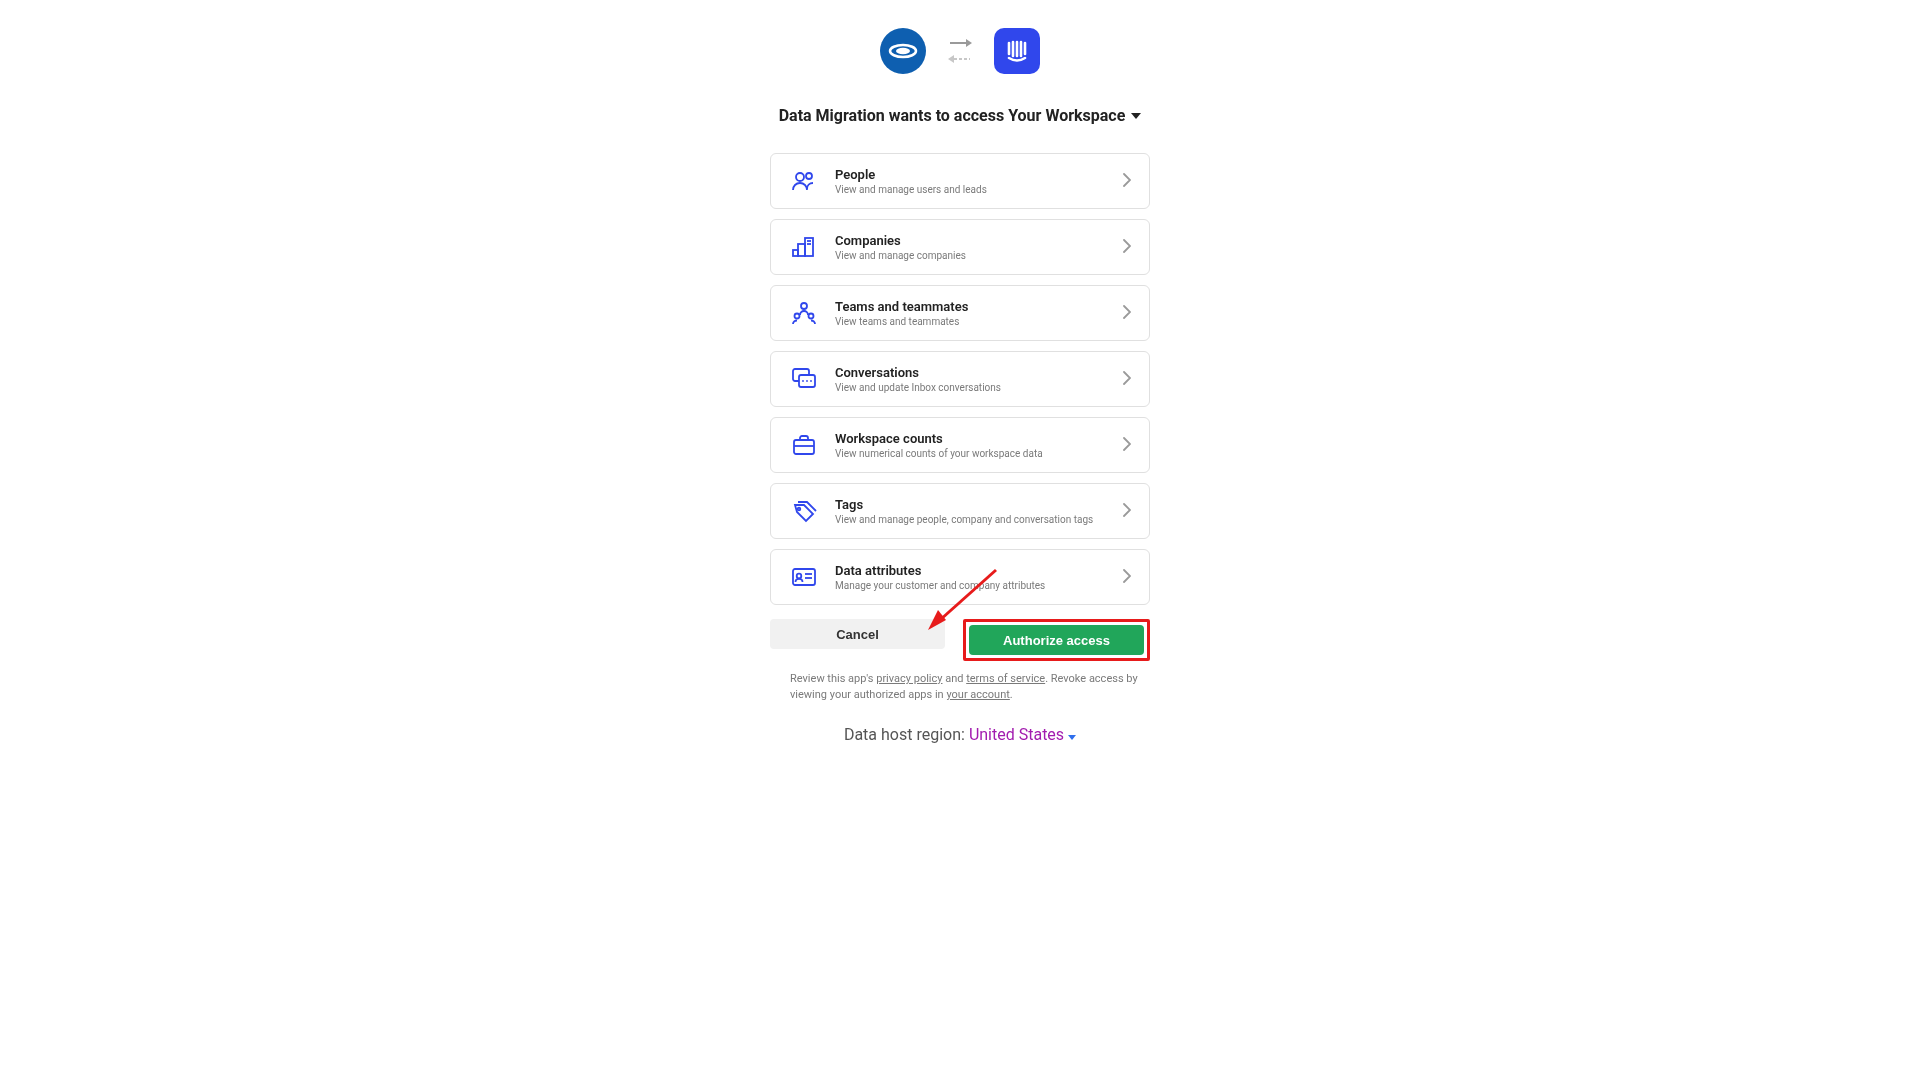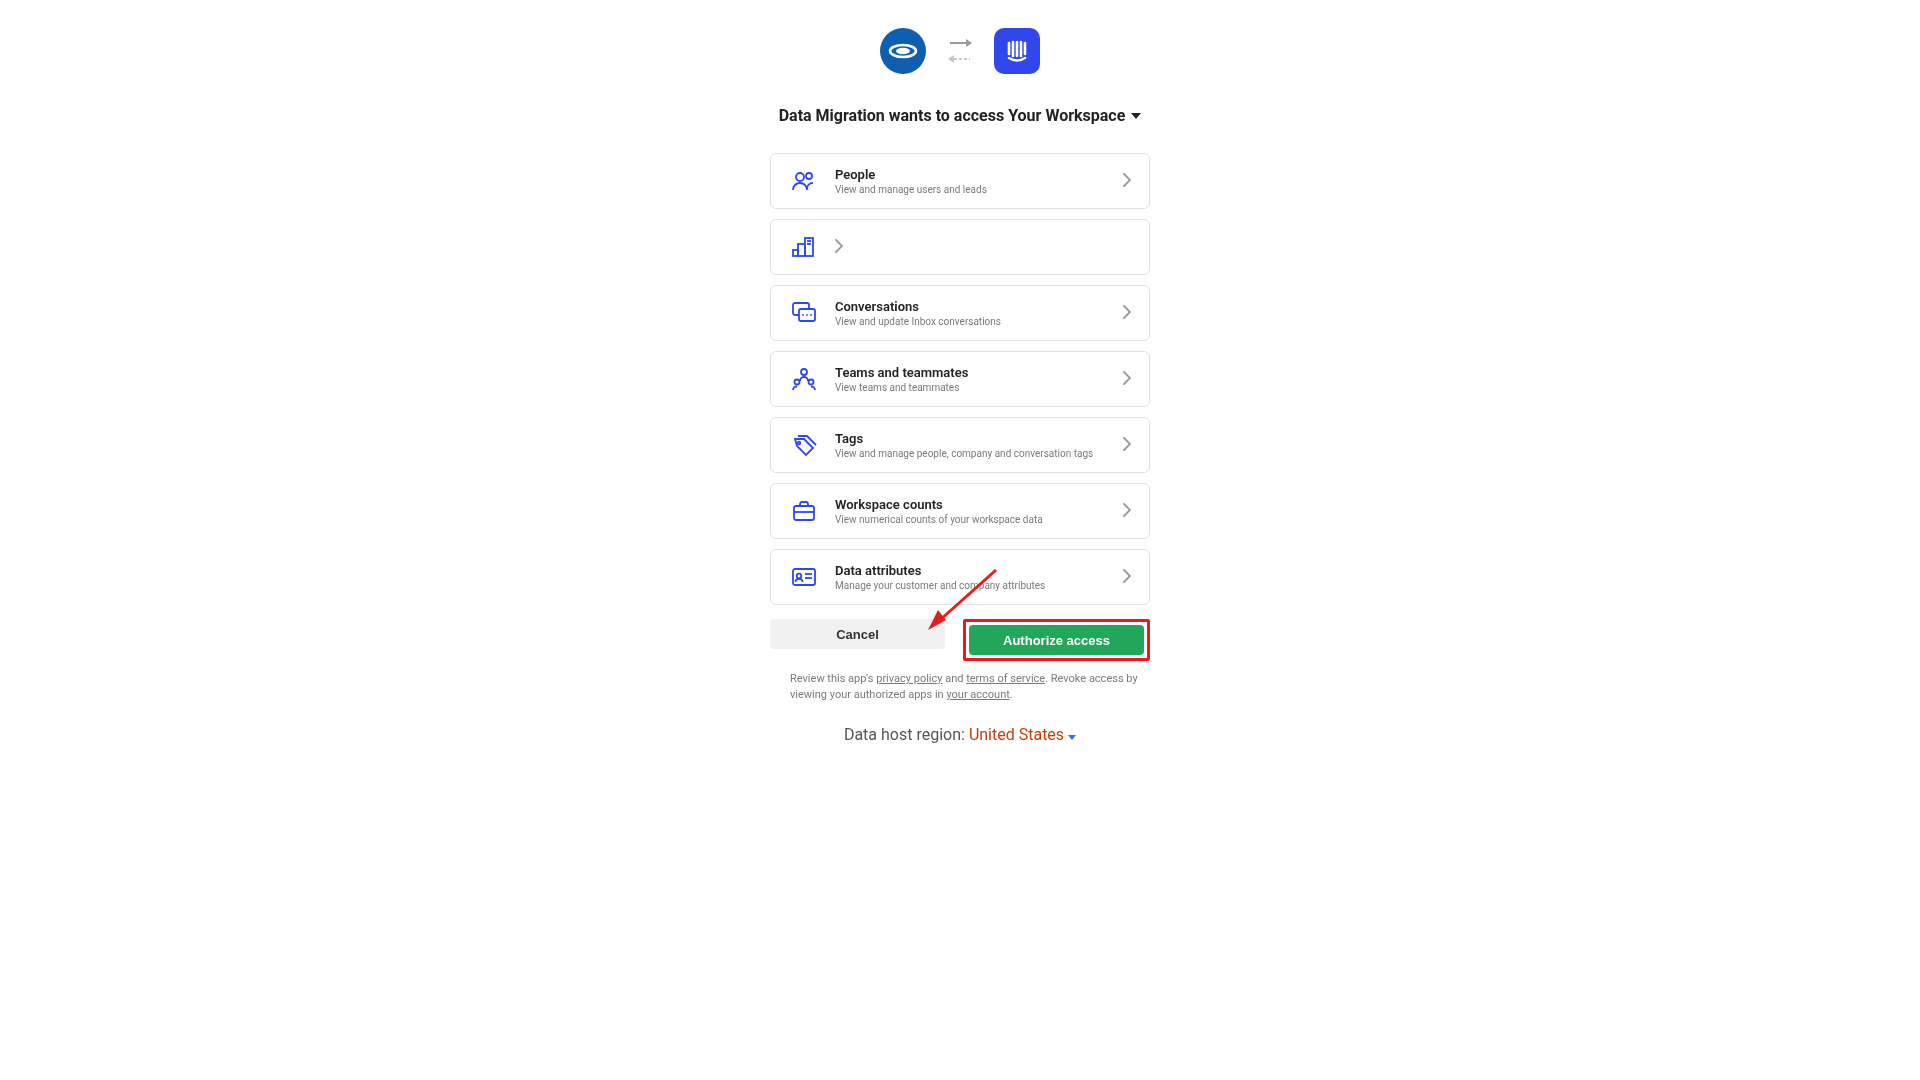--- a/index.html
+++ b/index.html
@@ -75,21 +75,21 @@
     background:#fff;
   }
   .btn-auth-wrap .btn-auth { width:100%; }
   .legal {
     width:380px; font-size:11px; color:#7a7a7a; margin-top:10px; line-height:1.45;margin-left:40px;
   }
   .legal a { color:#7a7a7a; text-decoration:underline; }
   .region {
     margin-top:22px; font-size:16px; color:#555; display:flex; align-items:center; gap:4px;
   }
-  .region .region-val { color:#c2410c; }
+  .region .region-val { color:#a21caf; }
   .arrow-annot {
     position:absolute;
     pointer-events:none;
   }
 </style>
 </head>
 <body>
 
 <div class="page">
 
@@ -156,40 +156,23 @@
     <div class="perm-item">
       <span class="perm-icon">
         <svg width="30" height="30" viewBox="0 0 30 30" fill="none" stroke-width="1.8">
           <rect x="16" y="6" width="8" height="18"></rect>
           <rect x="9" y="12" width="7" height="12"></rect>
           <rect x="4" y="18" width="5" height="6"></rect>
           <line x1="18" y1="9" x2="22" y2="9"></line>
           <line x1="18" y1="12" x2="22" y2="12"></line>
         </svg>
       </span>
-      <span class="chev">
-        <svg width="8" height="14" viewBox="0 0 8 14">
-            <path d="M1 1l6 6-6 6" stroke="#9a9a9a" stroke-width="1.8" fill="none" stroke-linecap="round"></path>
-          </svg>
-      </span>
-    </div>
-
-    <div class="perm-item">
-      <span class="perm-icon">
-        <svg width="30" height="30" viewBox="0 0 30 30" fill="none" stroke-width="1.8">
-          <rect x="4" y="5" width="16" height="12" rx="2"></rect>
-          <rect x="10" y="11" width="16" height="12" rx="2" fill="#fff"></rect>
-          <circle cx="14" cy="17" r="0.9" fill="#3047EC" stroke="none"></circle>
-          <circle cx="18" cy="17" r="0.9" fill="#3047EC" stroke="none"></circle>
-          <circle cx="22" cy="17" r="0.9" fill="#3047EC" stroke="none"></circle>
-        </svg>
-      </span>
-      <span class="perm-text">
-        <span class="perm-title">Conversations</span>
-        <span class="perm-desc">View and update Inbox conversations</span>
+      <span class="perm-text">
+        <span class="perm-title">Companies</span>
+        <span class="perm-desc">View and manage companies</span>
       </span>
       <span class="chev">
         <svg width="8" height="14" viewBox="0 0 8 14">
             <path d="M1 1l6 6-6 6" stroke="#9a9a9a" stroke-width="1.8" fill="none" stroke-linecap="round"></path>
           </svg>
       </span>
     </div>
 
     <div class="perm-item">
       <span class="perm-icon">
@@ -209,47 +192,68 @@
       <span class="chev">
         <svg width="8" height="14" viewBox="0 0 8 14">
             <path d="M1 1l6 6-6 6" stroke="#9a9a9a" stroke-width="1.8" fill="none" stroke-linecap="round"></path>
           </svg>
       </span>
     </div>
 
     <div class="perm-item">
       <span class="perm-icon">
         <svg width="30" height="30" viewBox="0 0 30 30" fill="none" stroke-width="1.8">
+          <rect x="4" y="5" width="16" height="12" rx="2"></rect>
+          <rect x="10" y="11" width="16" height="12" rx="2" fill="#fff"></rect>
+          <circle cx="14" cy="17" r="0.9" fill="#3047EC" stroke="none"></circle>
+          <circle cx="18" cy="17" r="0.9" fill="#3047EC" stroke="none"></circle>
+          <circle cx="22" cy="17" r="0.9" fill="#3047EC" stroke="none"></circle>
+        </svg>
+      </span>
+      <span class="perm-text">
+        <span class="perm-title">Conversations</span>
+        <span class="perm-desc">View and update Inbox conversations</span>
+      </span>
+      <span class="chev">
+        <svg width="8" height="14" viewBox="0 0 8 14">
+            <path d="M1 1l6 6-6 6" stroke="#9a9a9a" stroke-width="1.8" fill="none" stroke-linecap="round"></path>
+          </svg>
+      </span>
+    </div>
+
+    <div class="perm-item">
+      <span class="perm-icon">
+        <svg width="30" height="30" viewBox="0 0 30 30" fill="none" stroke-width="1.8">
+          <rect x="5" y="10" width="20" height="14" rx="2"></rect>
+          <path d="M11 10V8a2 2 0 0 1 2-2h4a2 2 0 0 1 2 2v2"></path>
+          <line x1="5" y1="16" x2="25" y2="16"></line>
+        </svg>
+      </span>
+      <span class="perm-text">
+        <span class="perm-title">Workspace counts</span>
+        <span class="perm-desc">View numerical counts of your workspace data</span>
+      </span>
+      <span class="chev">
+        <svg width="8" height="14" viewBox="0 0 8 14">
+            <path d="M1 1l6 6-6 6" stroke="#9a9a9a" stroke-width="1.8" fill="none" stroke-linecap="round"></path>
+          </svg>
+      </span>
+    </div>
+
+    <div class="perm-item">
+      <span class="perm-icon">
+        <svg width="30" height="30" viewBox="0 0 30 30" fill="none" stroke-width="1.8">
           <path d="M6 9l9 0 9 9-7 7-9-9z"></path>
           <circle cx="10" cy="13" r="1.3"></circle>
           <path d="M9 6l9 0 9 9"></path>
         </svg>
       </span>
       <span class="perm-text">
         <span class="perm-title">Tags</span>
         <span class="perm-desc">View and manage people, company and conversation tags</span>
-      </span>
-      <span class="chev">
-        <svg width="8" height="14" viewBox="0 0 8 14">
-            <path d="M1 1l6 6-6 6" stroke="#9a9a9a" stroke-width="1.8" fill="none" stroke-linecap="round"></path>
-          </svg>
-      </span>
-    </div>
-
-    <div class="perm-item">
-      <span class="perm-icon">
-        <svg width="30" height="30" viewBox="0 0 30 30" fill="none" stroke-width="1.8">
-          <rect x="5" y="10" width="20" height="14" rx="2"></rect>
-          <path d="M11 10V8a2 2 0 0 1 2-2h4a2 2 0 0 1 2 2v2"></path>
-          <line x1="5" y1="16" x2="25" y2="16"></line>
-        </svg>
-      </span>
-      <span class="perm-text">
-        <span class="perm-title">Workspace counts</span>
-        <span class="perm-desc">View numerical counts of your workspace data</span>
       </span>
       <span class="chev">
         <svg width="8" height="14" viewBox="0 0 8 14">
             <path d="M1 1l6 6-6 6" stroke="#9a9a9a" stroke-width="1.8" fill="none" stroke-linecap="round"></path>
           </svg>
       </span>
     </div>
 
     <div class="perm-item">
       <span class="perm-icon">

